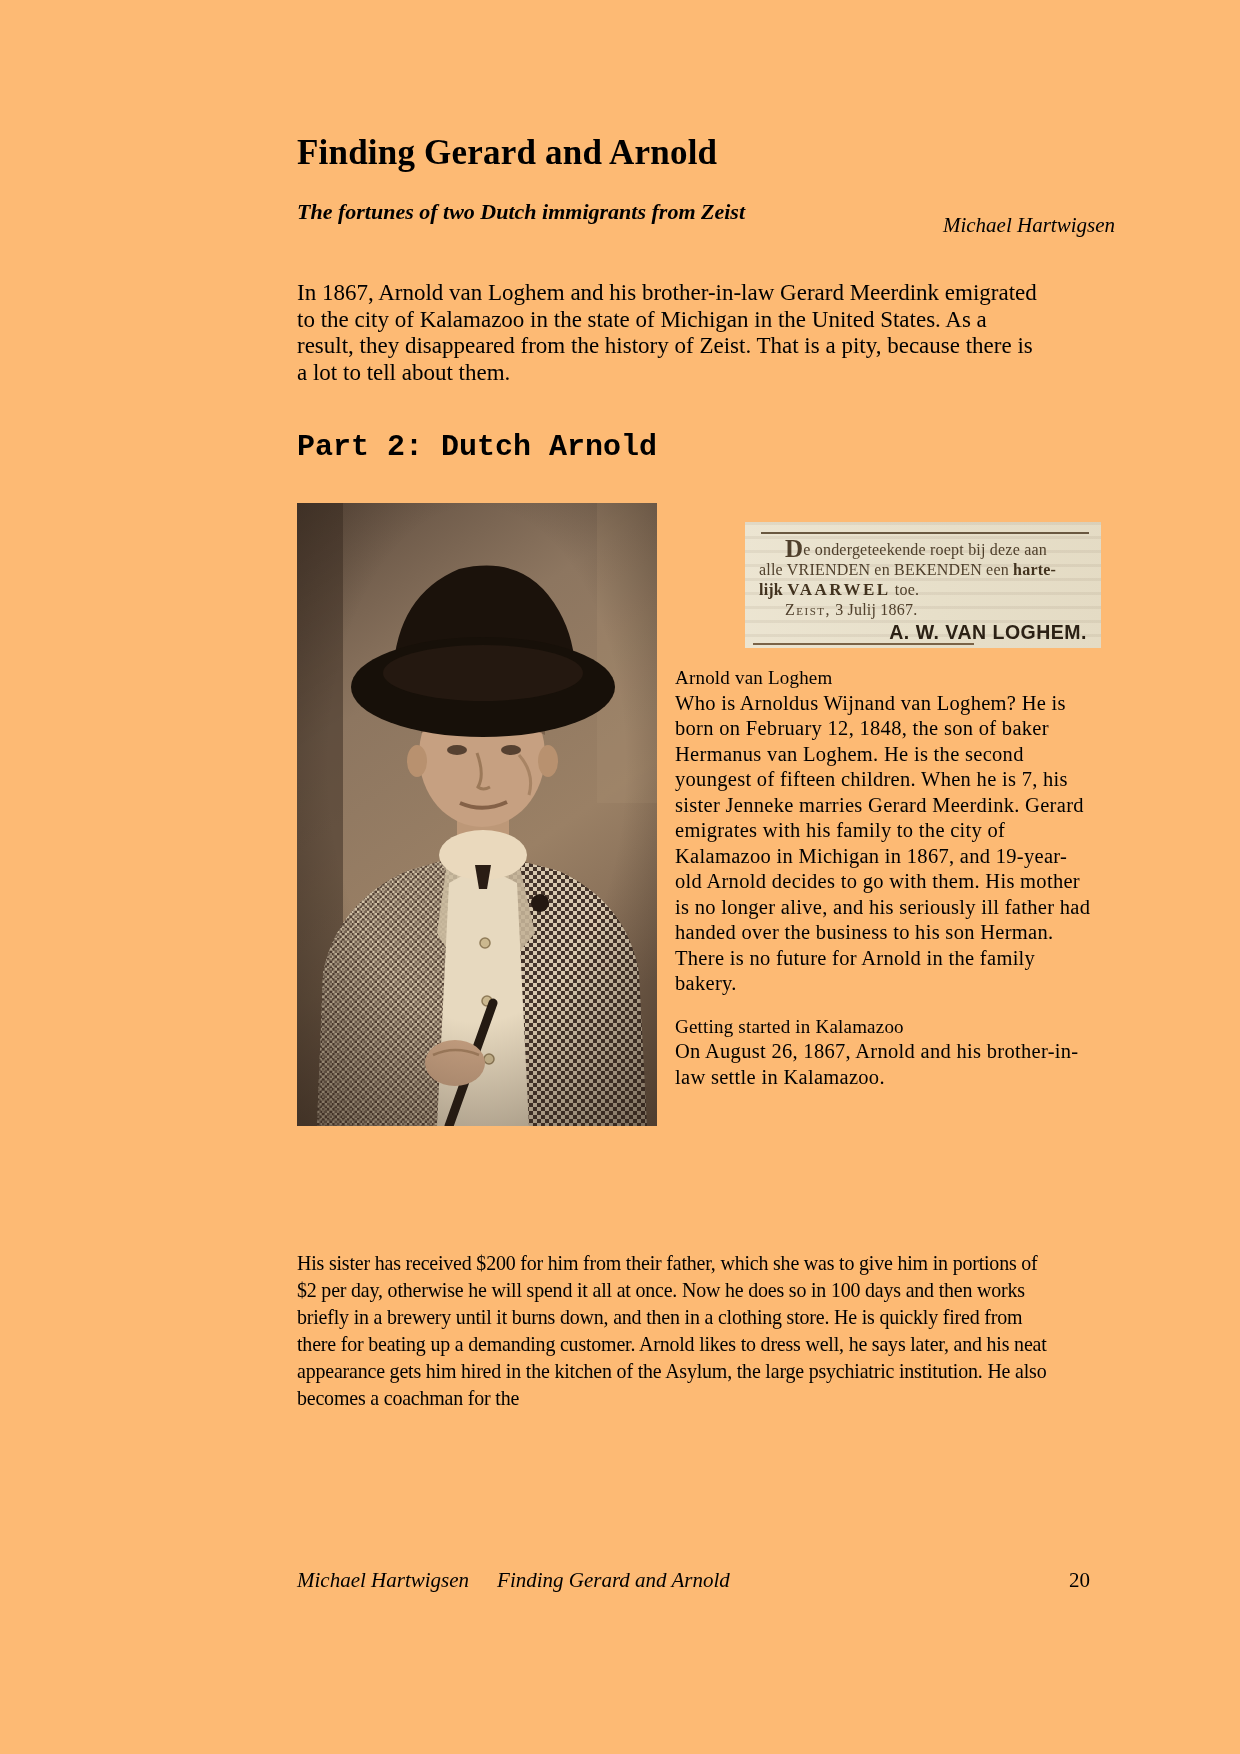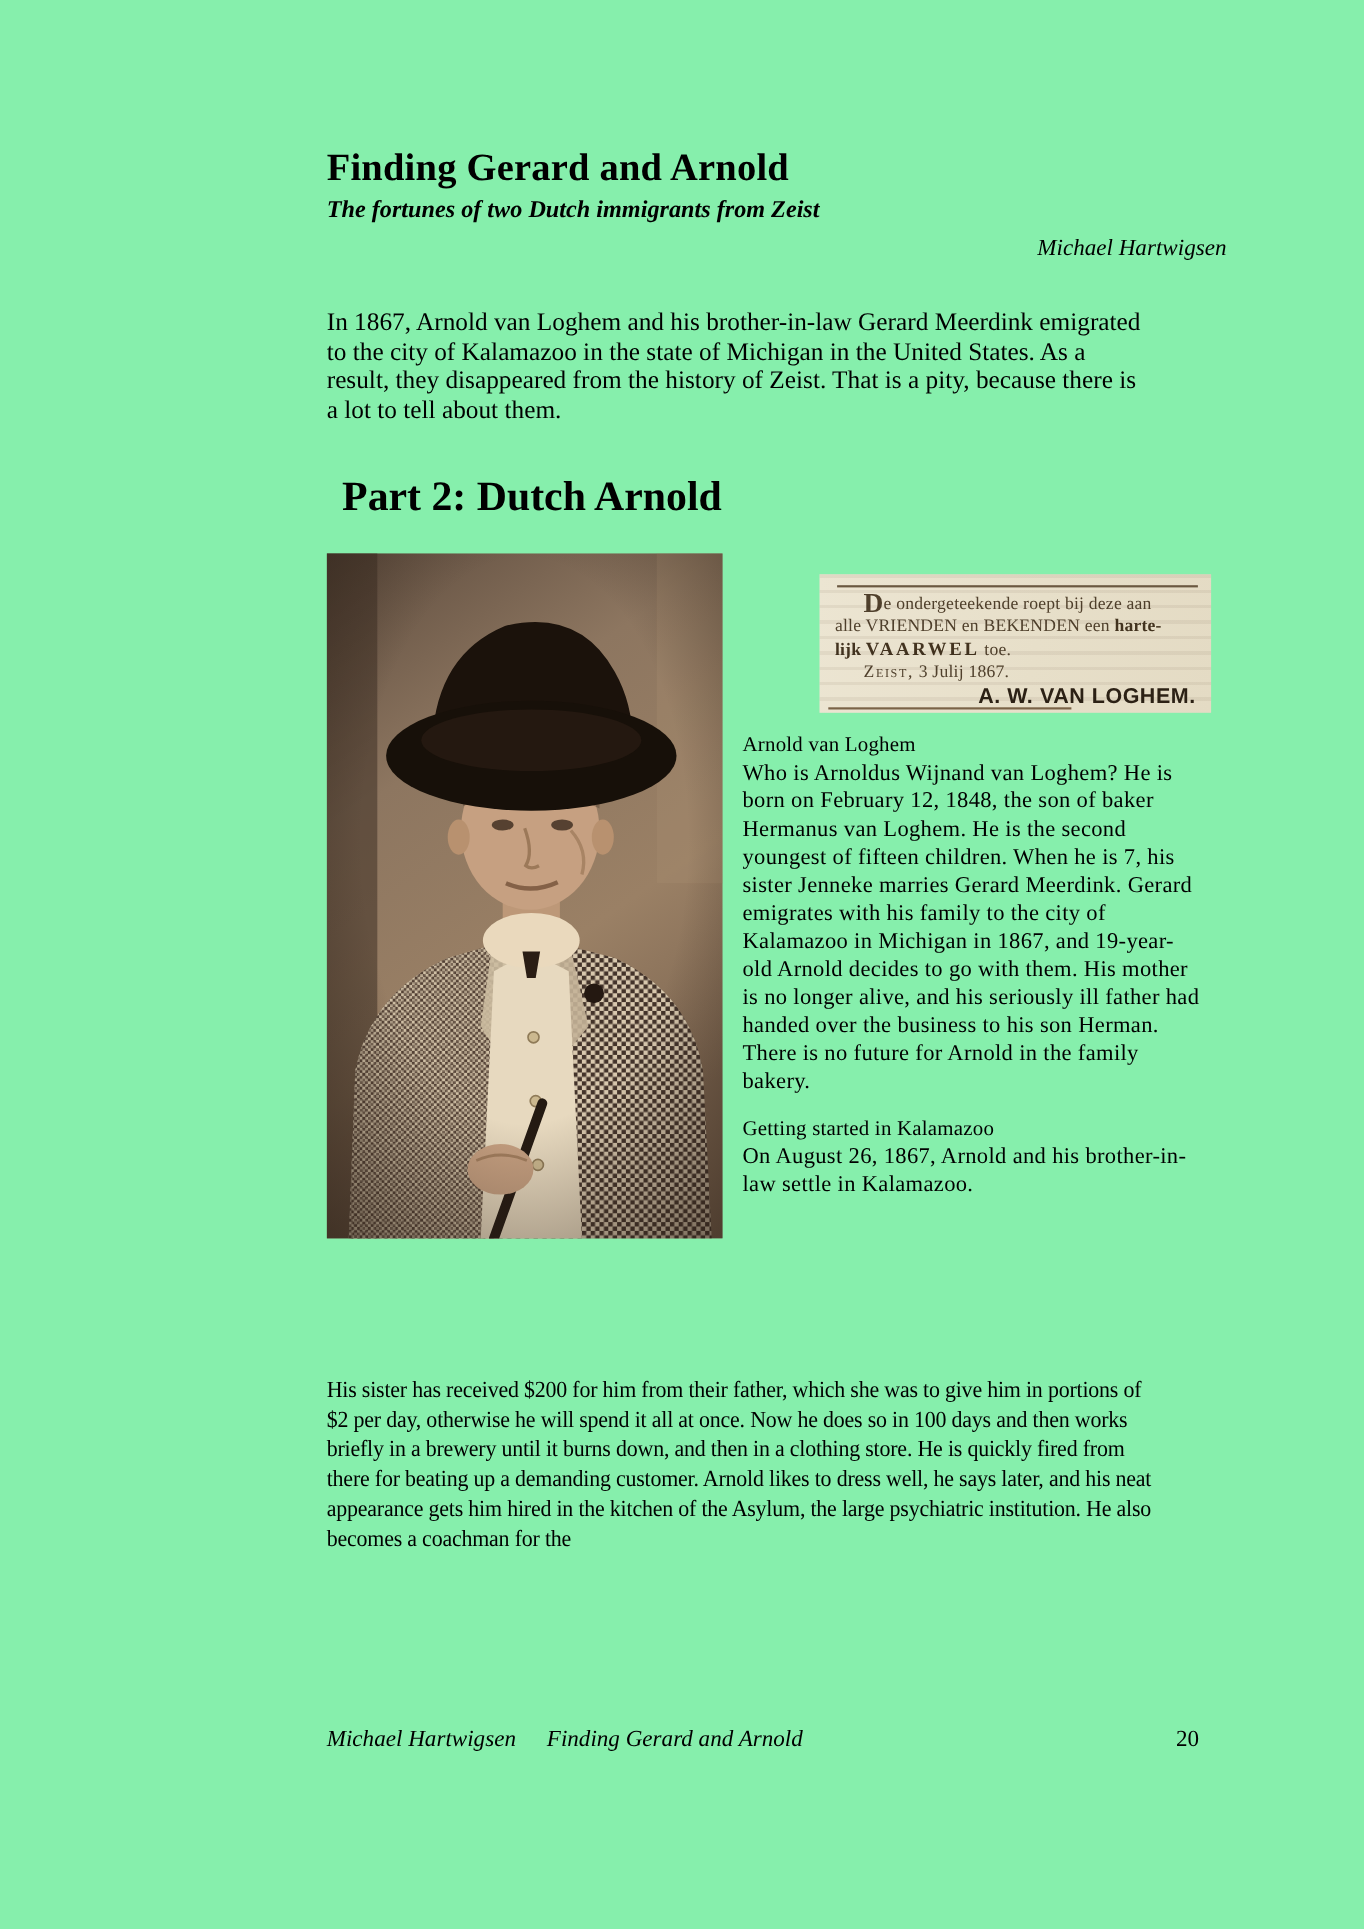--- a/index.html
+++ b/index.html
@@ -1,38 +1,38 @@
 <!DOCTYPE html>
 <html><head>
 <meta charset="utf-8">
 <style>
   html,body { margin:0; padding:0; background:#ffffff; }
   .page {
-    position:relative; width:1240px; height:1754px; background:#86efac;
+    position:relative; width:1240px; height:1754px; background:#fdba74;
     font-family:"Liberation Serif", serif; color:#000; overflow:hidden;
   }
   .title {
     position:absolute; left:297px; top:133px; margin:0;
     font-size:35px; font-weight:bold; letter-spacing:0.2px;
   }
   .subtitle {
-    position:absolute; left:297px; top:177px; margin:0;
+    position:absolute; left:297px; top:199px; margin:0;
     font-size:22px; font-weight:bold; font-style:italic;
   }
   .byline {
     position:absolute; right:125px; top:213px; margin:0;
     font-size:21px; font-style:italic;
   }
   .intro {
     position:absolute; left:297px; top:280px; margin:0; width:742px;
     font-size:23px; font-weight:normal; line-height:26.5px;
   }
   .section-heading {
-    position:absolute; left:311px; top:430px; margin:0;
-    font-size:38px; font-weight:bold;
+    position:absolute; left:297px; top:430px; margin:0;
+    font-size:30px; font-weight:bold;font-family:Liberation Mono, monospace;
   }
   .columns {
     position:absolute; left:297px; top:503px; width:800px;
     display:flex; gap:18px; align-items:flex-start;
   }
   .figure { margin:0; width:360px; flex:0 0 360px; }
   .photo-svg { display:block; width:360px; height:623px; }
   .caption {
     margin:10px 0 0 0; width:310px;
     font-size:17.5px; line-height:23px; color:#5f707e;

